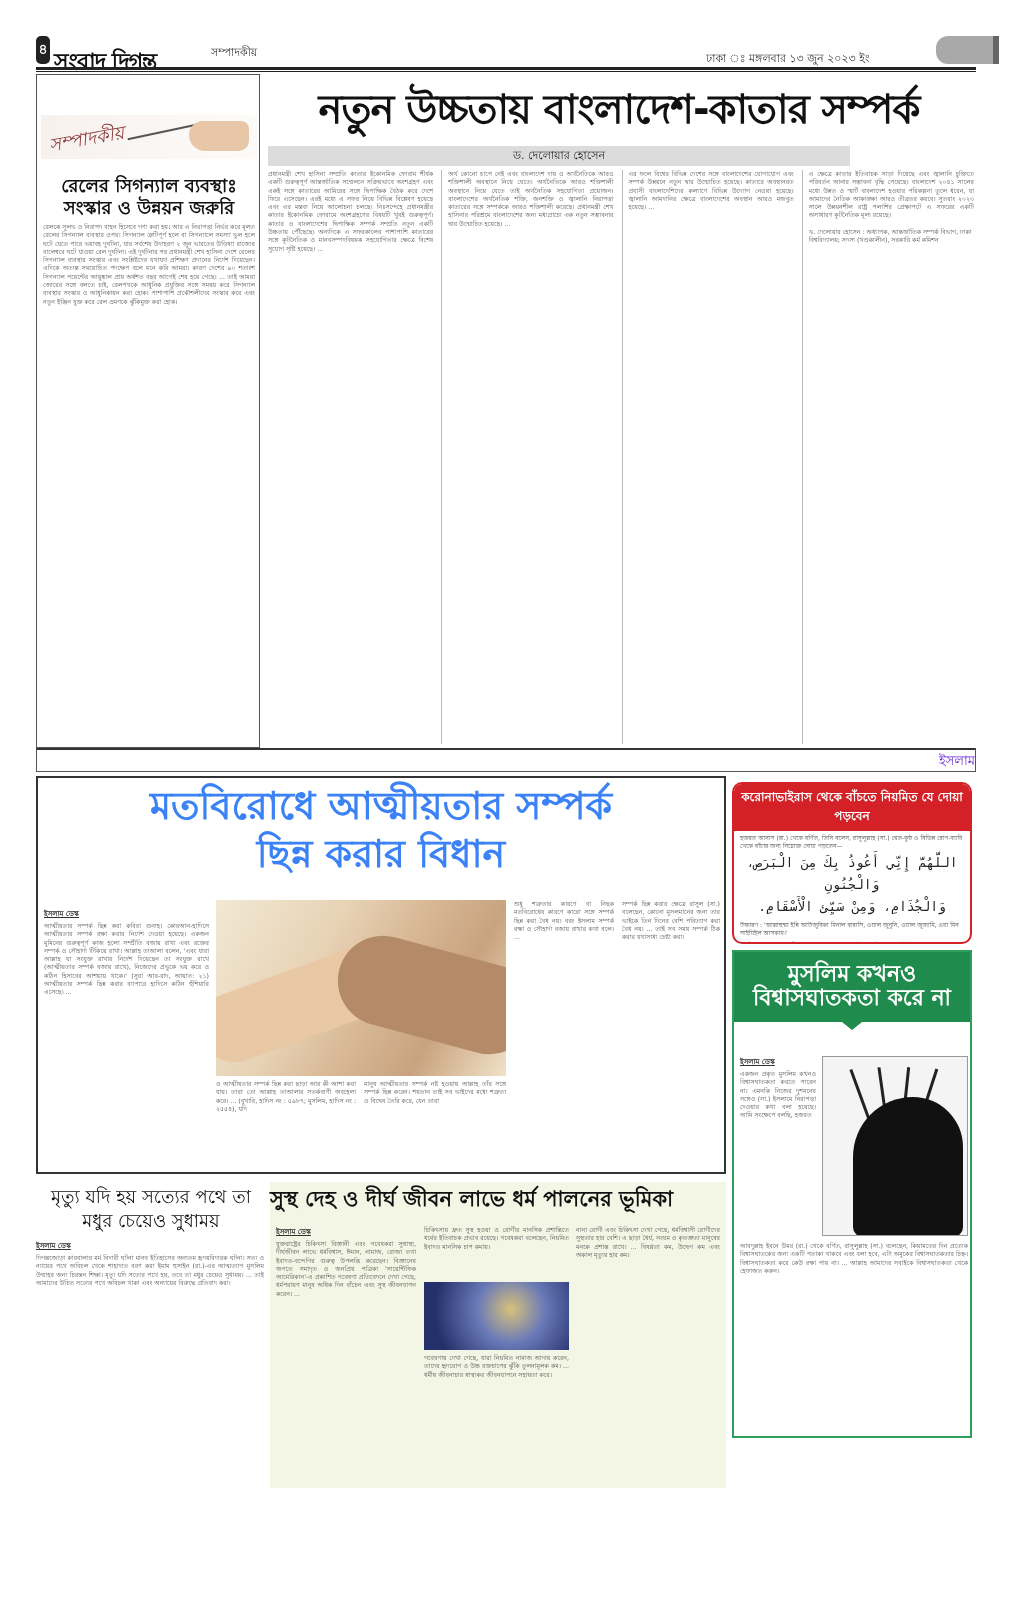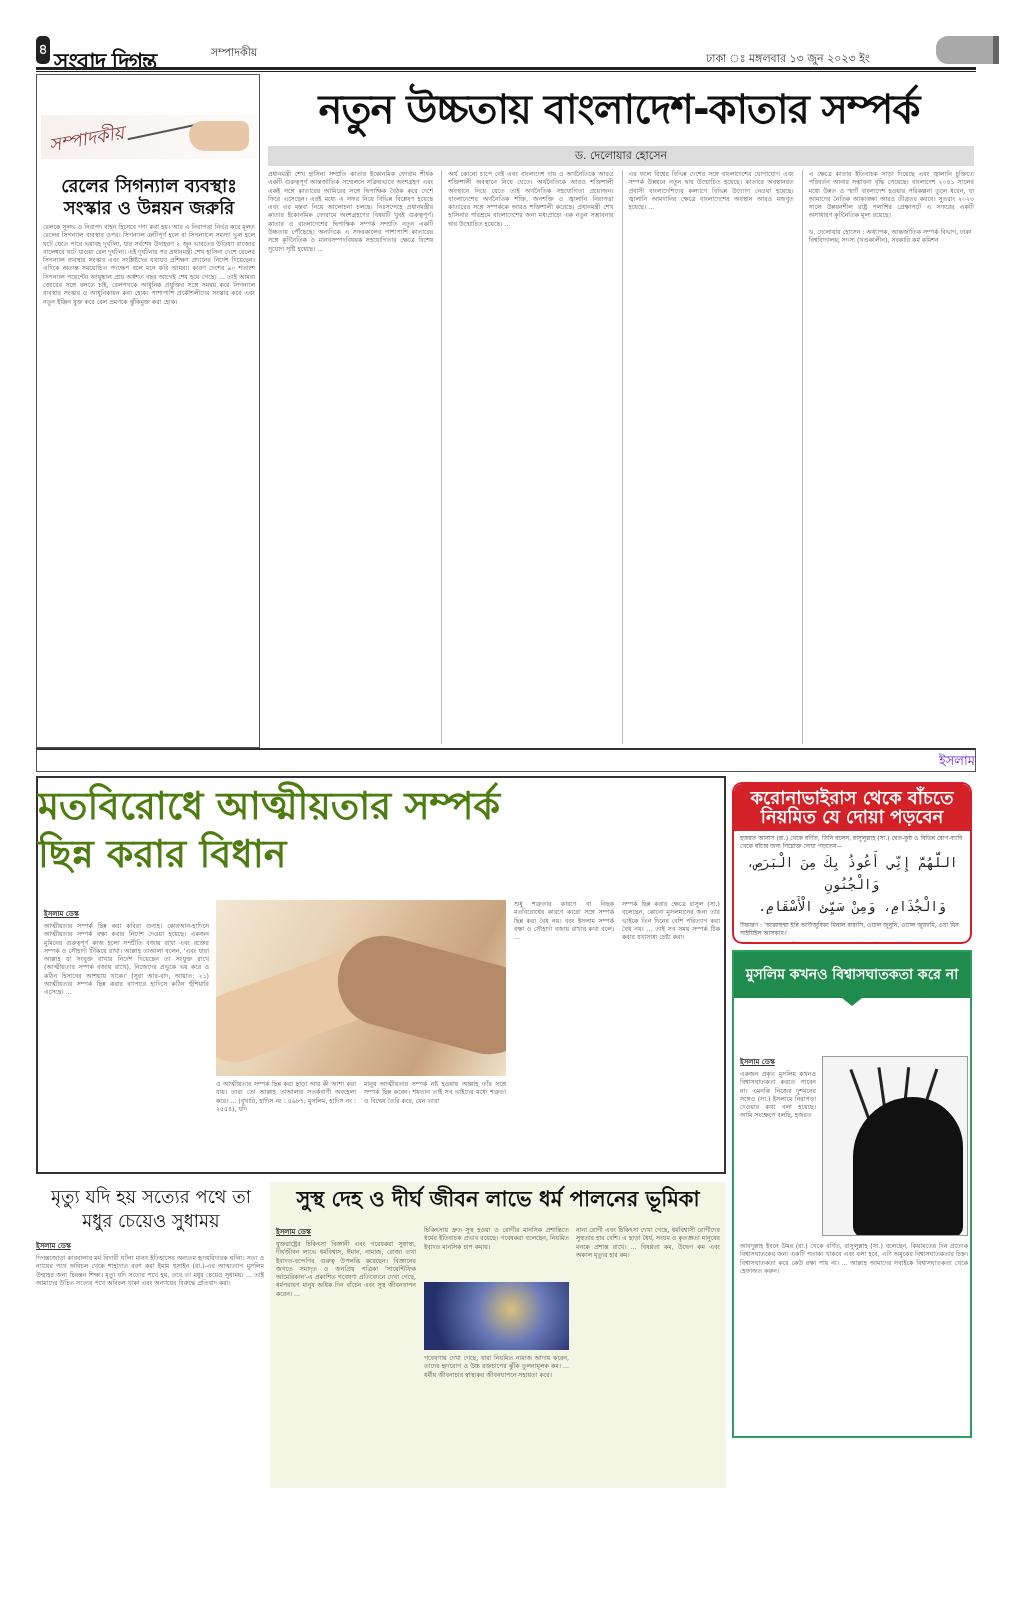--- a/index.html
+++ b/index.html
@@ -22,66 +22,66 @@
   .edit-img{position:absolute;left:4px;top:40px;width:216px;height:44px;background:linear-gradient(90deg,#f7f1ee,#fdfbf8);overflow:hidden}
   .edit-img .word{position:absolute;left:8px;top:10px;font-family:"DejaVu Serif",serif;font-style:italic;font-size:18px;color:#8a3a3a;transform:rotate(-10deg)}
   .edit-img .hand{position:absolute;right:8px;top:6px;width:60px;height:30px;background:#e8c6a8;border-radius:14px 8px 10px 16px}
   .edit-img .pen{position:absolute;right:60px;top:16px;width:70px;height:2px;background:#555;transform:rotate(-12deg)}
   .edit-head{position:absolute;left:4px;top:100px;width:216px;text-align:center;font-weight:bold;font-size:18px;line-height:22px;color:#111}
   .body-txt{font-size:6.2px;line-height:8.3px;color:#555;text-align:justify;overflow:hidden}
   .edit-body{position:absolute;left:6px;top:148px;width:212px;height:518px}
 
   
   .main-head{left:262px;top:74px;width:714px;height:70px;text-align:center;font-weight:bold;font-size:40px;line-height:70px;color:#111;letter-spacing:-1px}
-  .byline-bar{left:268px;top:146px;width:706px;height:20px;background:#dcdcdc;text-align:center;font-size:11px;line-height:20px;color:#222}
+  .byline-bar{left:268px;top:146px;width:582px;height:20px;background:#dcdcdc;text-align:center;font-size:11px;line-height:20px;color:#222}
   .main-cols{left:268px;top:170px;width:706px;height:574px;display:flex;gap:8px}
   .main-cols .col{flex:1;height:100%}
   .col-sep{border-left:1px solid #bbb;padding-left:6px}
   .author-note{margin-top:8px;font-size:6.2px;line-height:8.3px;color:#555}
 
   
   .islam-bar{left:36px;top:748px;width:940px;height:24px;border:1px solid #555;border-top:2px solid #333;text-align:right;font-size:13px;line-height:22px;color:#6d28d9}
 
   
   .islam-box{left:36px;top:776px;width:690px;height:398px;border:2px solid #333}
-  .islam-head{position:absolute;left:0;top:4px;width:686px;font-weight:bold;font-size:38px;line-height:48px;color:#4d7c0f}
+  .islam-head{position:absolute;left:0;top:4px;width:686px;text-align:center;font-weight:bold;font-size:38px;line-height:48px;color:#3b82f6}
   .desk{font-size:7px;color:#333;text-decoration:underline;font-weight:bold;margin-bottom:2px}
   .islam-left{position:absolute;left:6px;top:130px;width:165px;height:262px}
   .islam-photo{position:absolute;left:178px;top:122px;width:290px;height:176px;background:linear-gradient(120deg,#f2e8d5 0%,#e7d2b4 35%,#d8b896 55%,#c9a37f 75%,#f0e2c8 100%);overflow:hidden}
   .islam-photo .h1{position:absolute;left:-20px;top:70px;width:200px;height:70px;background:#e9c8a5;border-radius:40px;transform:rotate(-20deg)}
   .islam-photo .h2{position:absolute;left:120px;top:50px;width:200px;height:90px;background:#b58a69;border-radius:50px;transform:rotate(15deg)}
   .islam-c2{position:absolute;left:178px;top:302px;width:140px;height:88px}
   .islam-c3{position:absolute;left:326px;top:302px;width:142px;height:88px}
   .islam-c4{position:absolute;left:476px;top:122px;width:100px;height:268px}
   .islam-c5{position:absolute;left:584px;top:122px;width:98px;height:268px}
 
   
   .dua-box{left:732px;top:782px;width:240px;height:162px;border:2px solid #d42027;border-radius:10px;overflow:hidden}
-  .dua-head{background:#d42027;color:#fff;text-align:center;font-weight:bold;font-size:18px;line-height:19px;padding:4px 2px 5px}
+  .dua-head{background:#d42027;color:#fff;text-align:center;font-weight:bold;font-size:12px;line-height:19px;padding:4px 2px 5px}
   .dua-intro{padding:3px 6px;font-size:6px;line-height:8px;color:#555}
   .dua-arabic{text-align:center;font-family:Liberation Mono, monospace;font-size:13px;line-height:22px;color:#222;direction:rtl}
   .dua-small{padding:2px 6px;font-size:6px;line-height:8px;color:#555}
 
   
   .muslim-box{left:732px;top:950px;width:240px;height:488px;border:2px solid #2e9e5b}
-  .muslim-head{background:#1f8b4c;color:#fff;text-align:center;font-weight:bold;font-size:14px;line-height:24px;padding:10px 4px 12px;position:relative}
+  .muslim-head{background:#1f8b4c;color:#fff;text-align:center;font-weight:bold;font-size:22px;line-height:24px;padding:10px 4px 12px;position:relative}
   .muslim-head:after{content:"";position:absolute;left:50%;bottom:-8px;margin-left:-10px;border-left:10px solid transparent;border-right:10px solid transparent;border-top:8px solid #1f8b4c}
   .muslim-left{position:absolute;left:6px;top:104px;width:76px;height:180px}
   .muslim-img{position:absolute;left:88px;top:104px;width:146px;height:180px;background:#f4f4f4;border:1px solid #999;overflow:hidden}
   .muslim-img .sil{position:absolute;left:30px;top:40px;width:110px;height:140px;background:#111;border-radius:60px 50px 10px 10px}
   .muslim-img .knife{position:absolute;width:3px;height:80px;background:#222;top:10px}
   .muslim-body{position:absolute;left:6px;top:290px;width:228px;height:190px}
 
   
   .death-head{left:36px;top:1185px;width:230px;text-align:center;font-weight:normal;font-size:18px;line-height:24px;color:#111}
   .death-body{left:36px;top:1240px;width:228px;height:240px}
 
   
   .health-box{left:270px;top:1182px;width:456px;height:306px;background:#f3f6e4}
-  .health-head{position:absolute;left:0;top:2px;width:456px;text-align:center;font-weight:bold;font-size:21px;line-height:30px;color:#111}
+  .health-head{position:absolute;left:0;top:2px;width:456px;text-align:left;font-weight:bold;font-size:21px;line-height:30px;color:#111}
   .health-c1{position:absolute;left:6px;top:44px;width:140px;height:256px}
   .health-c2{position:absolute;left:154px;top:44px;width:145px;height:54px}
   .health-img{position:absolute;left:154px;top:100px;width:145px;height:68px;background:radial-gradient(circle at 60% 40%,#d8c27a 0%,#6a7ab8 35%,#24306a 80%);}
   .health-c2b{position:absolute;left:154px;top:172px;width:145px;height:128px}
   .health-c3{position:absolute;left:306px;top:44px;width:144px;height:256px}
 </style>
 </head>
 <body>
 
 <div class="abs mast">

